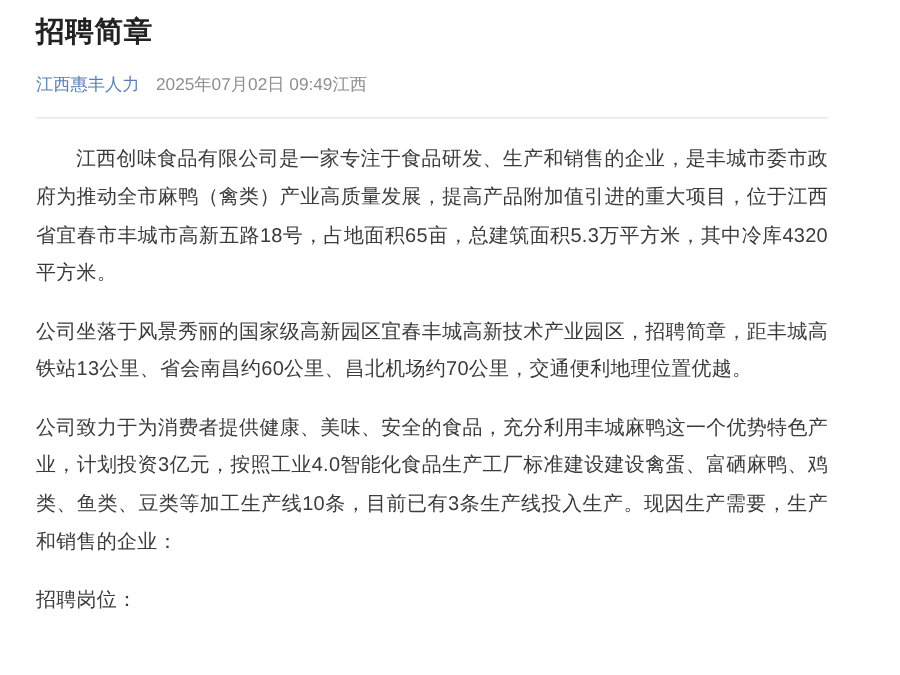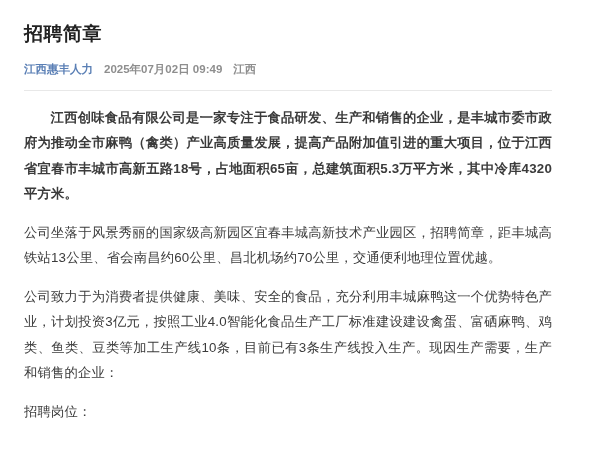--- a/index.html
+++ b/index.html
@@ -12,47 +12,45 @@
     background: #ffffff;
     font-family: "Liberation Sans", "DejaVu Sans", sans-serif;
     color: #333333;
     overflow: hidden;
   }
   .page {
     width: 576px;
     height: 450px;
     background: #ffffff;
     box-sizing: border-box;
-    padding: 22px 24px 0 24px;
+    padding: 10px 24px 0 24px;
     position: relative;
   }
   .article-title {
     font-size: 19px;
     font-weight: bold;
     color: #222222;
     letter-spacing: 0.5px;
     margin: 0 0 14px 0;
     line-height: 1.3;
   }
   .meta-row {
     display: flex;
     align-items: center;
     font-size: 11.5px;
     color: #8a8a8a;
     margin-bottom: 13px;
     line-height: 1.4;
-    font-weight: bold;
   }
   .meta-source {
     color: #5a7fb5;
     margin-right: 11px;
   }
   .meta-date {
     color: #8e8e8e;
-    margin-right: 11px;
   }
   .meta-location {
     color: #8e8e8e;
     text-align: right;
   }
   .divider {
     height: 1px;
     background: #e8e8e8;
     width: 100%;
     margin: 0 0 14px 0;
@@ -60,21 +58,20 @@
   .body-text p {
     font-size: 13.3px;
     line-height: 1.92;
     color: #3b3b3b;
     margin: 0 0 13px 0;
     text-align: justify;
     letter-spacing: 0.2px;
   }
   .body-text p.indent {
     text-indent: 2em;
-    font-weight: bold;
   }
   .body-text p.last {
     margin-bottom: 3px;
   }
 </style>
 </head>
 <body>
 
 <div class="page">
 

